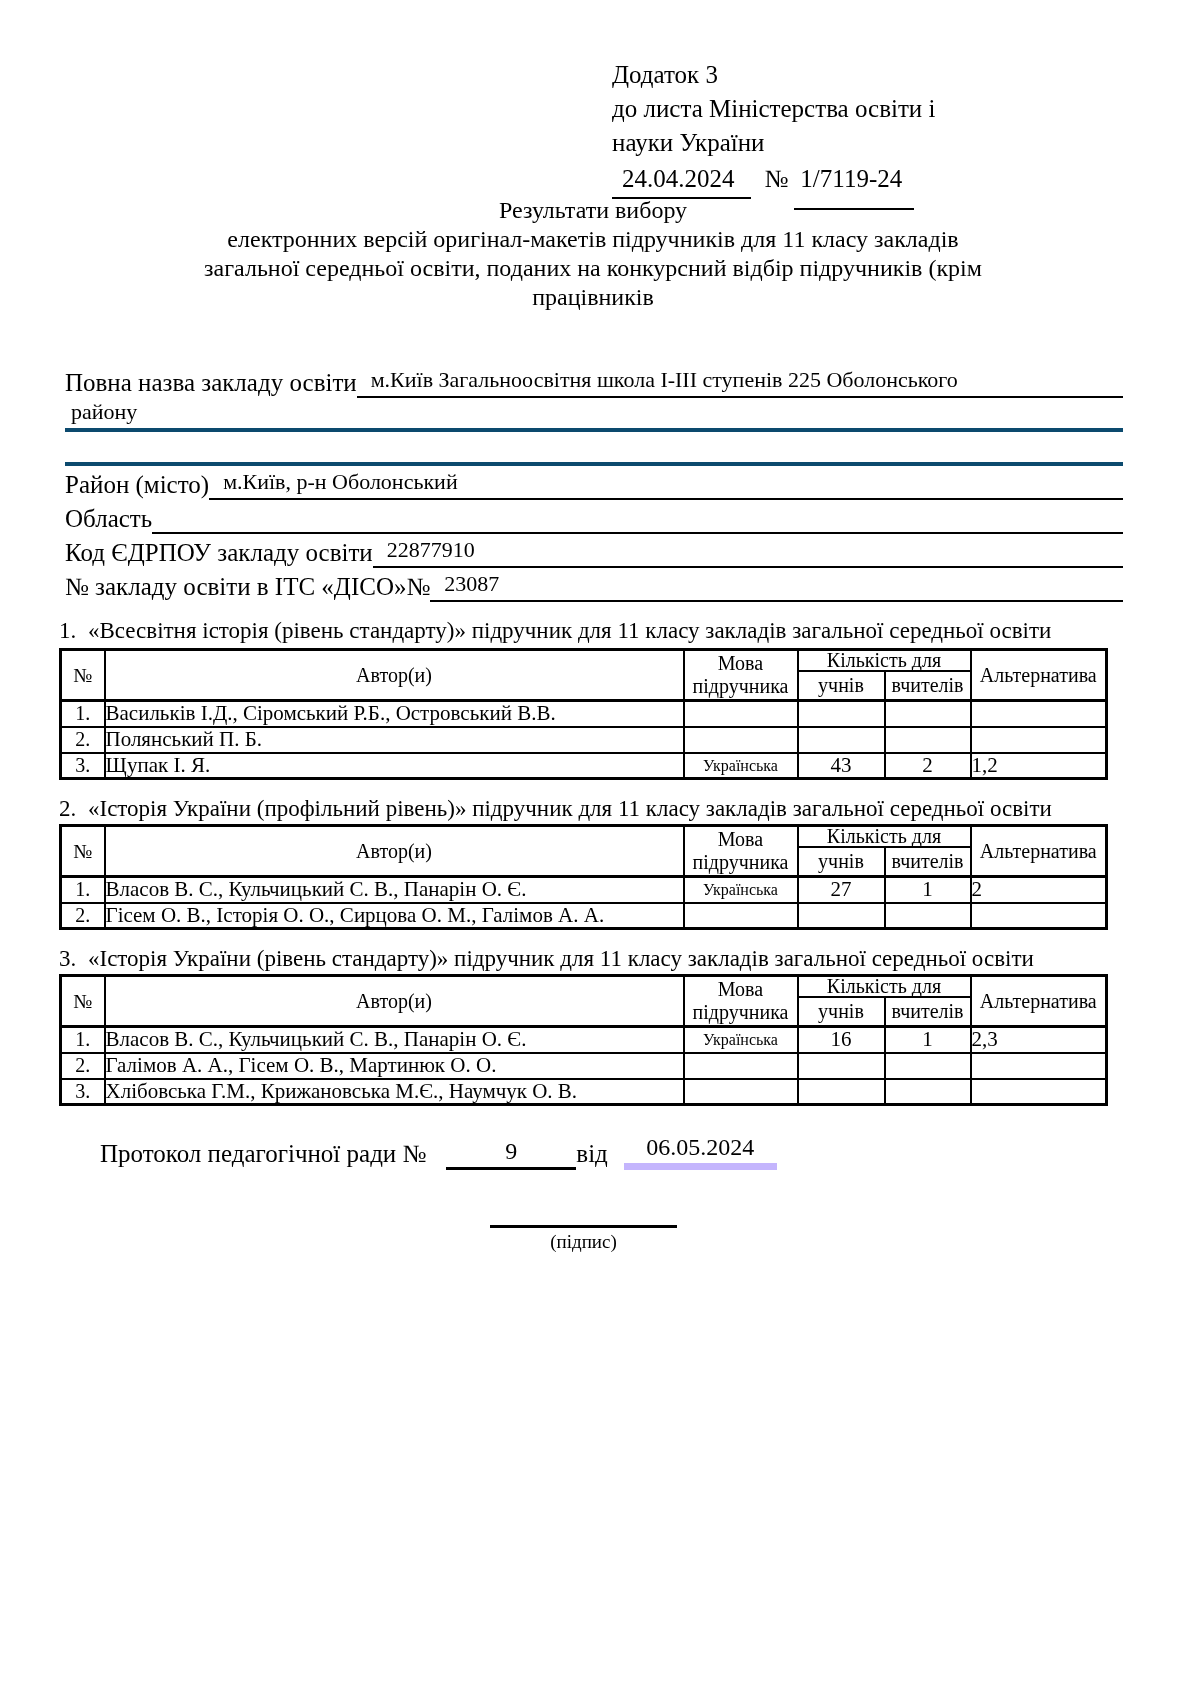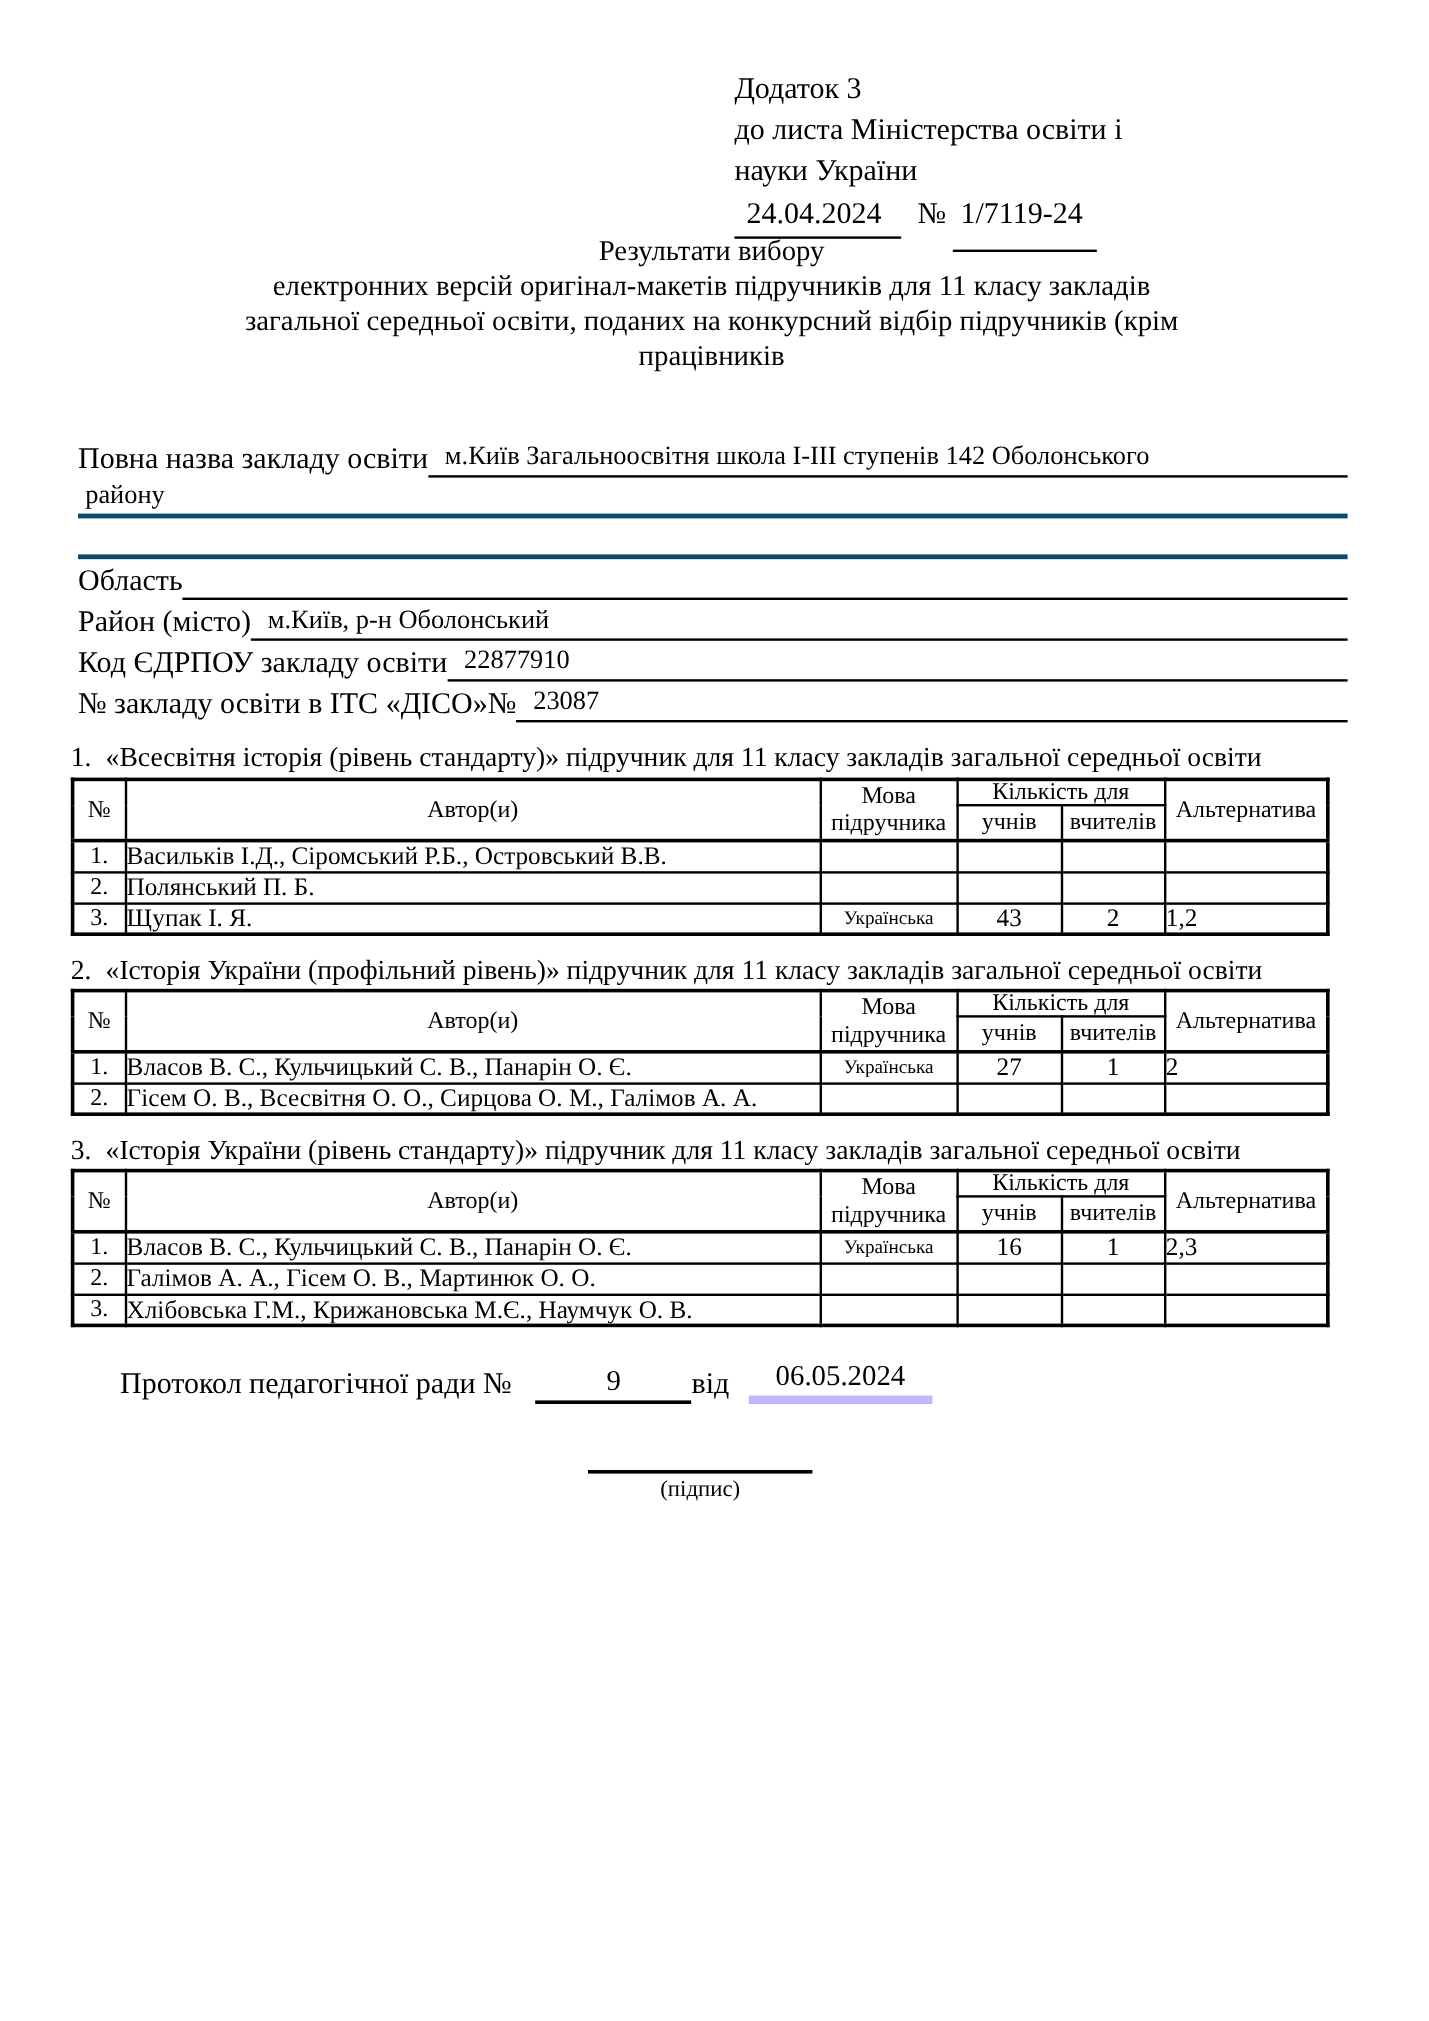--- a/index.html
+++ b/index.html
@@ -186,35 +186,35 @@
 <div class="title-block">
   <div>Результати вибору</div>
   <div>електронних версій оригінал-макетів підручників для 11 класу закладів</div>
   <div>загальної середньої освіти, поданих на конкурсний відбір підручників (крім</div>
   <div>працівників</div>
 </div>
 
 <div class="form-block">
   <div class="form-row">
     <span class="form-label">Повна назва закладу освіти</span>
-    <span class="form-line">м.Київ Загальноосвітня школа І-ІІІ ступенів 142 Оболонського</span>
+    <span class="form-line">м.Київ Загальноосвітня школа І-ІІІ ступенів 225 Оболонського</span>
   </div>
   <div class="form-row">
     <span class="full-line" style="width:100%;">району</span>
   </div>
   <div class="form-row">
     <span class="full-line" style="width:100%;"></span>
+  </div>
+  <div class="form-row">
+    <span class="form-label">Район (місто)</span>
+    <span class="form-line">м.Київ, р-н Оболонський</span>
   </div>
   <div class="form-row">
     <span class="form-label">Область</span>
     <span class="form-line"></span>
-  </div>
-  <div class="form-row">
-    <span class="form-label">Район (місто)</span>
-    <span class="form-line">м.Київ, р-н Оболонський</span>
   </div>
   <div class="form-row">
     <span class="form-label">Код ЄДРПОУ закладу освіти</span>
     <span class="form-line">22877910</span>
   </div>
   <div class="form-row">
     <span class="form-label">№ закладу освіти в ІТС «ДІСО»№</span>
     <span class="form-line">23087</span>
   </div>
 </div>
@@ -305,21 +305,21 @@
       <tr>
         <td class="c-num">1.</td>
         <td class="c-auth">Власов В. С., Кульчицький С. В., Панарін О. Є.</td>
         <td class="c-lang">Українська</td>
         <td class="c-cnt">27</td>
         <td class="c-cnt">1</td>
         <td class="c-alt">2</td>
       </tr>
       <tr>
         <td class="c-num">2.</td>
-        <td class="c-auth">Гісем О. В., Всесвітня О. О., Сирцова О. М., Галімов А. А.</td>
+        <td class="c-auth">Гісем О. В., Історія О. О., Сирцова О. М., Галімов А. А.</td>
         <td class="c-lang"></td>
         <td class="c-cnt"></td>
         <td class="c-cnt"></td>
         <td class="c-alt"></td>
       </tr>
     </tbody>
   </table>
 
   <div class="sec-head later">
     <span class="sec-num">3.</span>

